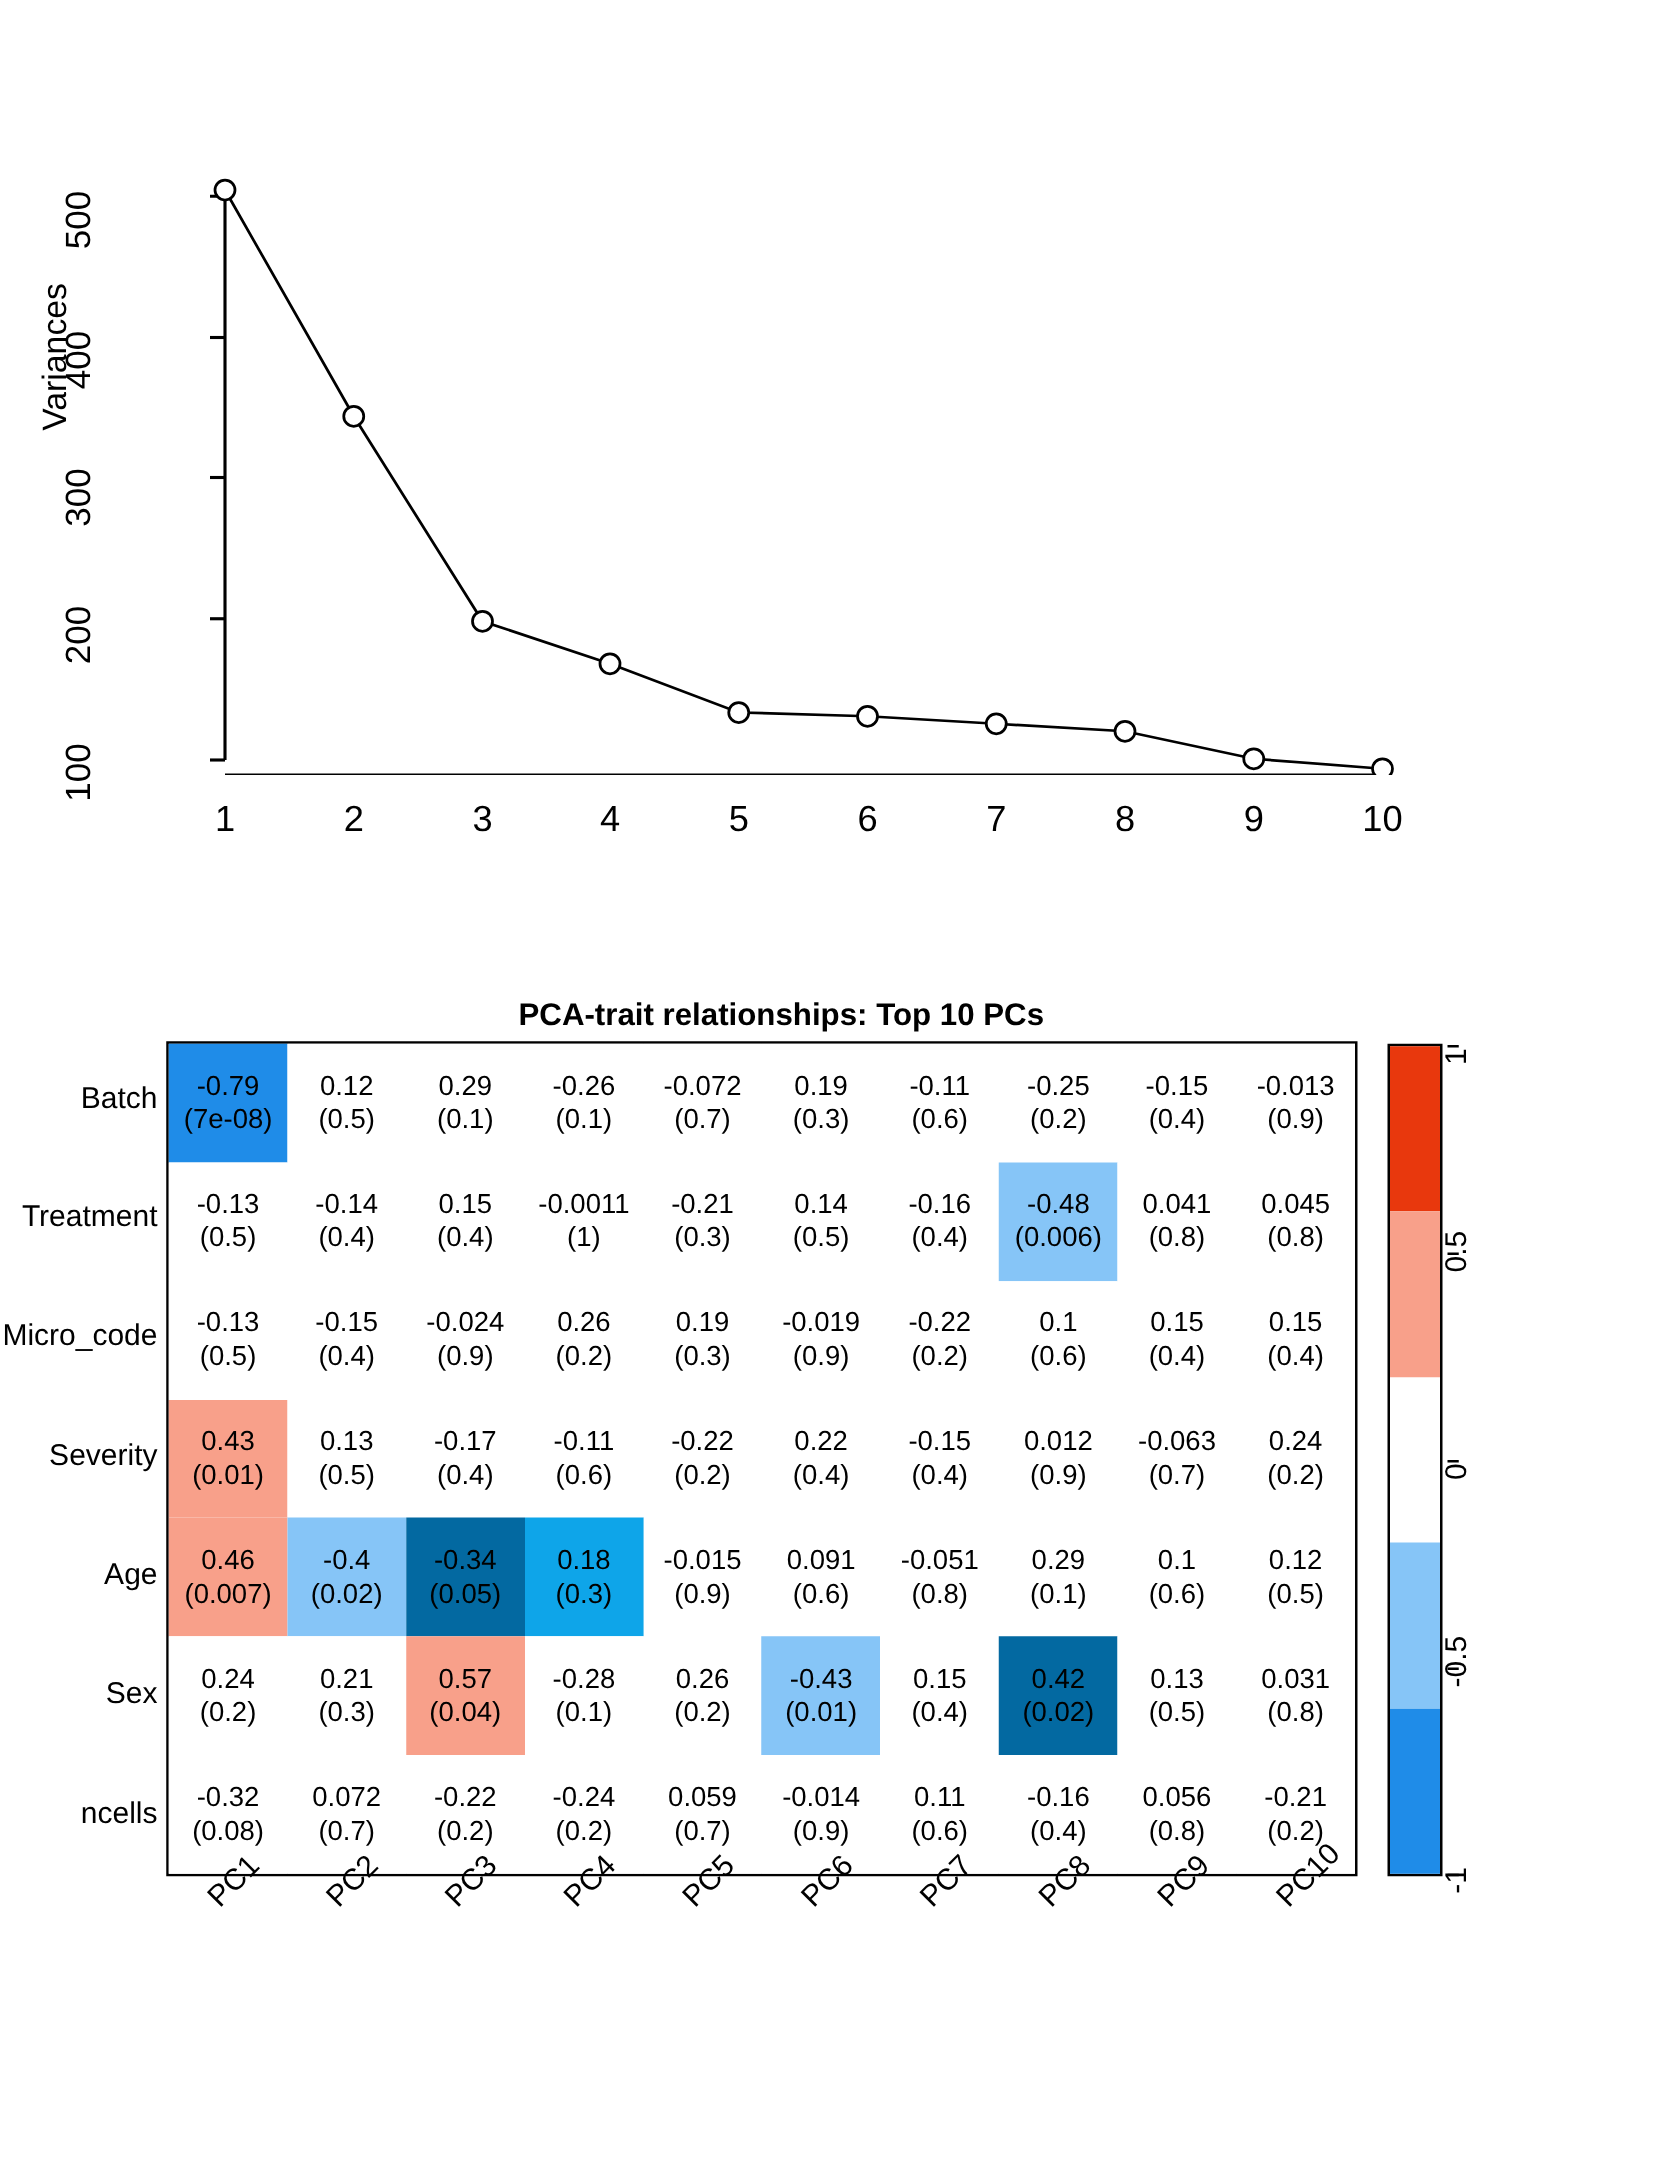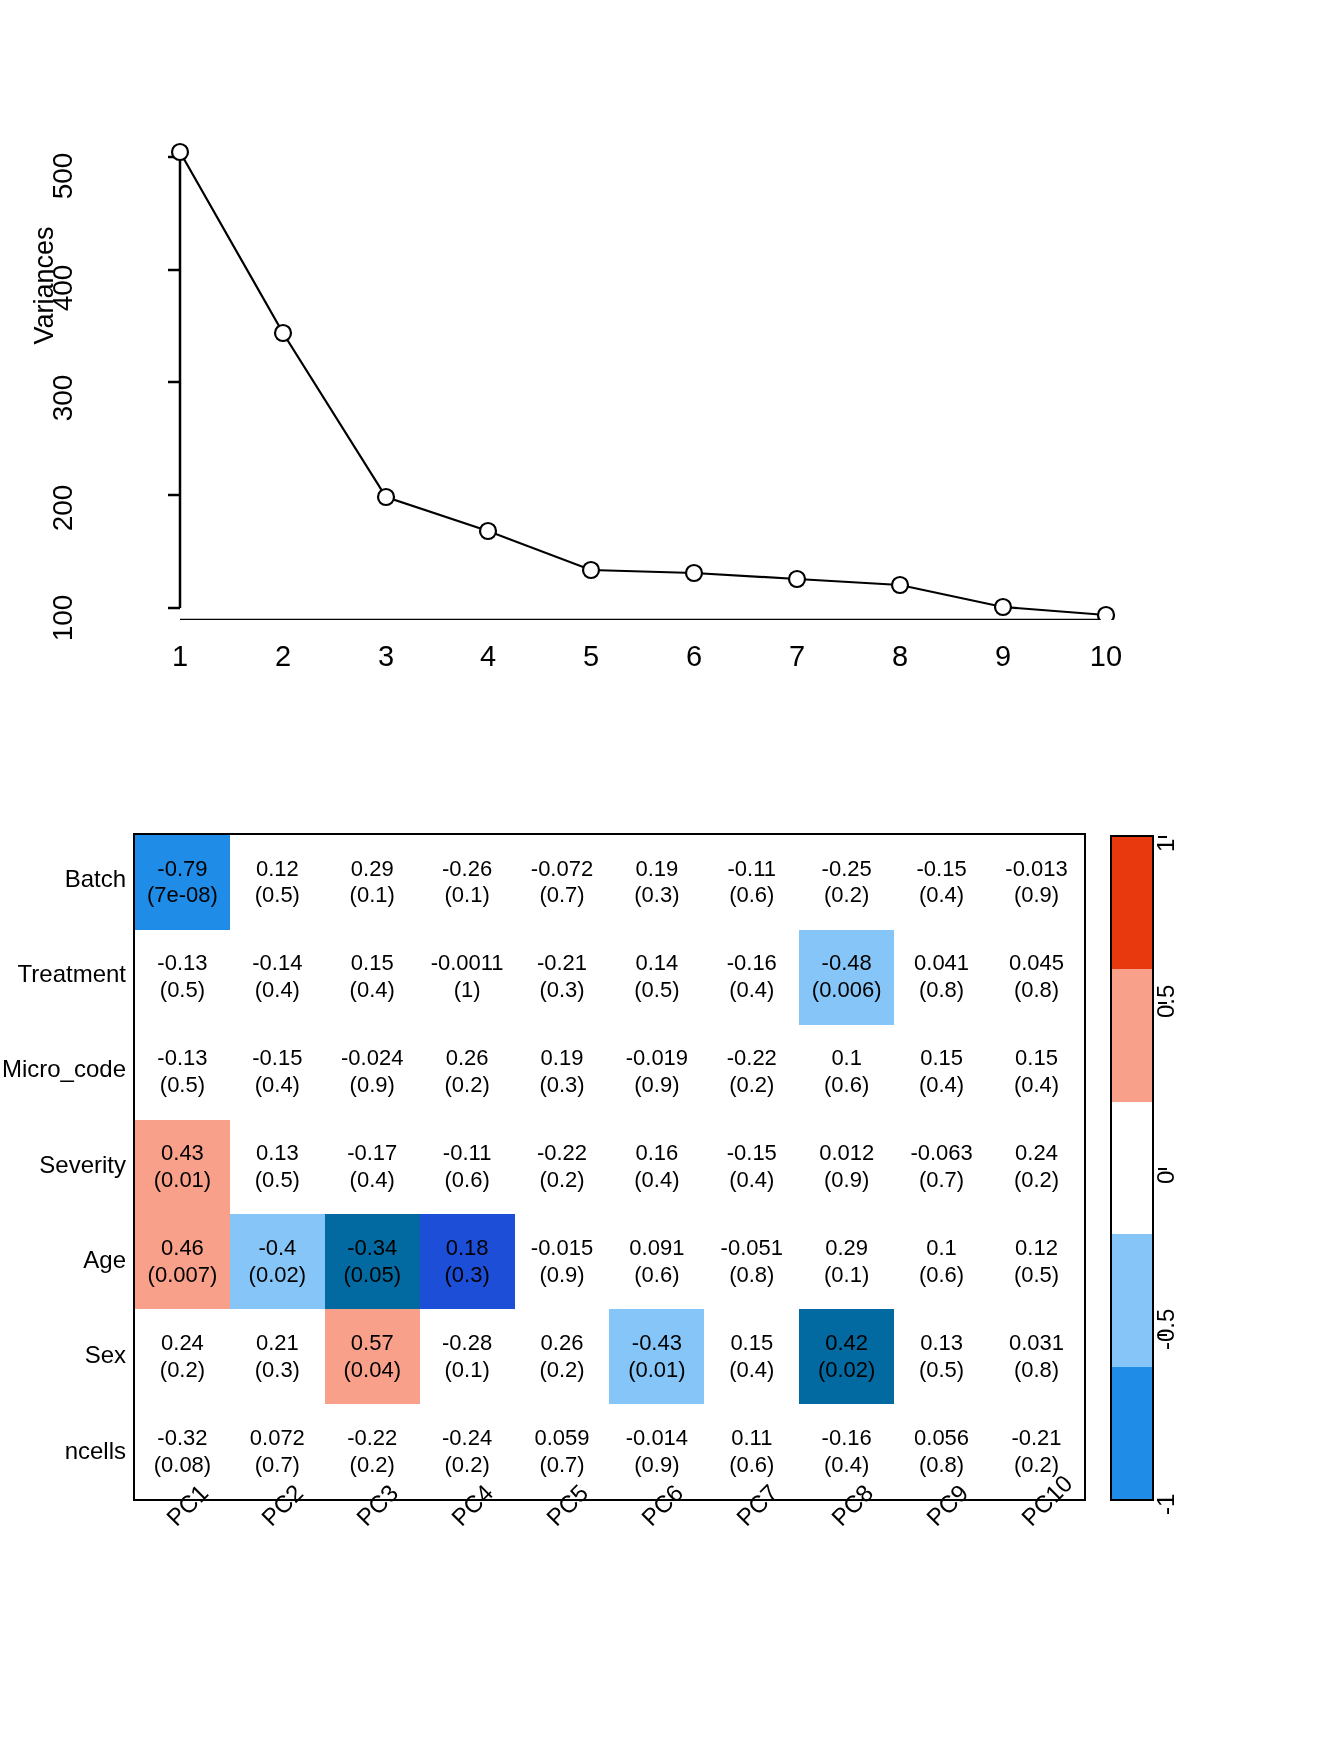--- a/index.html
+++ b/index.html
@@ -222,20 +222,21 @@
   <div class="xtick-label" style="left:561px; top:640px; width:60px;">5</div>
   <div class="xtick-label" style="left:664px; top:640px; width:60px;">6</div>
   <div class="xtick-label" style="left:767px; top:640px; width:60px;">7</div>
   <div class="xtick-label" style="left:870px; top:640px; width:60px;">8</div>
   <div class="xtick-label" style="left:973px; top:640px; width:60px;">9</div>
   <div class="xtick-label" style="left:1076px; top:640px; width:60px;">10</div>
 </div>
 
 <div id="heat-panel">
 
+  <div id="heat-title">PCA-trait relationships: Top 10 PCs</div>
 
   <div id="rowlabels">
     <div class="rowlabel" style="top:32px;">Batch</div>
     <div class="rowlabel" style="top:127px;">Treatment</div>
     <div class="rowlabel" style="top:222px;">Micro_code</div>
     <div class="rowlabel" style="top:318px;">Severity</div>
     <div class="rowlabel" style="top:413px;">Age</div>
     <div class="rowlabel" style="top:508px;">Sex</div>
     <div class="rowlabel" style="top:604px;">ncells</div>
   </div>
@@ -278,31 +279,31 @@
           <td style="background:#ffffff"><span>0.1</span><br><span>(0.6)</span></td>
           <td style="background:#ffffff"><span>0.15</span><br><span>(0.4)</span></td>
           <td style="background:#ffffff"><span>0.15</span><br><span>(0.4)</span></td>
         </tr>
         <tr>
           <td style="background:#f8a08a"><span>0.43</span><br><span>(0.01)</span></td>
           <td style="background:#ffffff"><span>0.13</span><br><span>(0.5)</span></td>
           <td style="background:#ffffff"><span>-0.17</span><br><span>(0.4)</span></td>
           <td style="background:#ffffff"><span>-0.11</span><br><span>(0.6)</span></td>
           <td style="background:#ffffff"><span>-0.22</span><br><span>(0.2)</span></td>
-          <td style="background:#ffffff"><span>0.16</span><br><span>(0.4)</span></td>
+          <td style="background:#ffffff"><span>0.22</span><br><span>(0.4)</span></td>
           <td style="background:#ffffff"><span>-0.15</span><br><span>(0.4)</span></td>
           <td style="background:#ffffff"><span>0.012</span><br><span>(0.9)</span></td>
           <td style="background:#ffffff"><span>-0.063</span><br><span>(0.7)</span></td>
           <td style="background:#ffffff"><span>0.24</span><br><span>(0.2)</span></td>
         </tr>
         <tr>
           <td style="background:#f8a08a"><span>0.46</span><br><span>(0.007)</span></td>
           <td style="background:#86c5f7"><span>-0.4</span><br><span>(0.02)</span></td>
           <td style="background:#0369a1"><span>-0.34</span><br><span>(0.05)</span></td>
-          <td style="background:#1d4ed8"><span>0.18</span><br><span>(0.3)</span></td>
+          <td style="background:#0ea5e9"><span>0.18</span><br><span>(0.3)</span></td>
           <td style="background:#ffffff"><span>-0.015</span><br><span>(0.9)</span></td>
           <td style="background:#ffffff"><span>0.091</span><br><span>(0.6)</span></td>
           <td style="background:#ffffff"><span>-0.051</span><br><span>(0.8)</span></td>
           <td style="background:#ffffff"><span>0.29</span><br><span>(0.1)</span></td>
           <td style="background:#ffffff"><span>0.1</span><br><span>(0.6)</span></td>
           <td style="background:#ffffff"><span>0.12</span><br><span>(0.5)</span></td>
         </tr>
         <tr>
           <td style="background:#ffffff"><span>0.24</span><br><span>(0.2)</span></td>
           <td style="background:#ffffff"><span>0.21</span><br><span>(0.3)</span></td>

